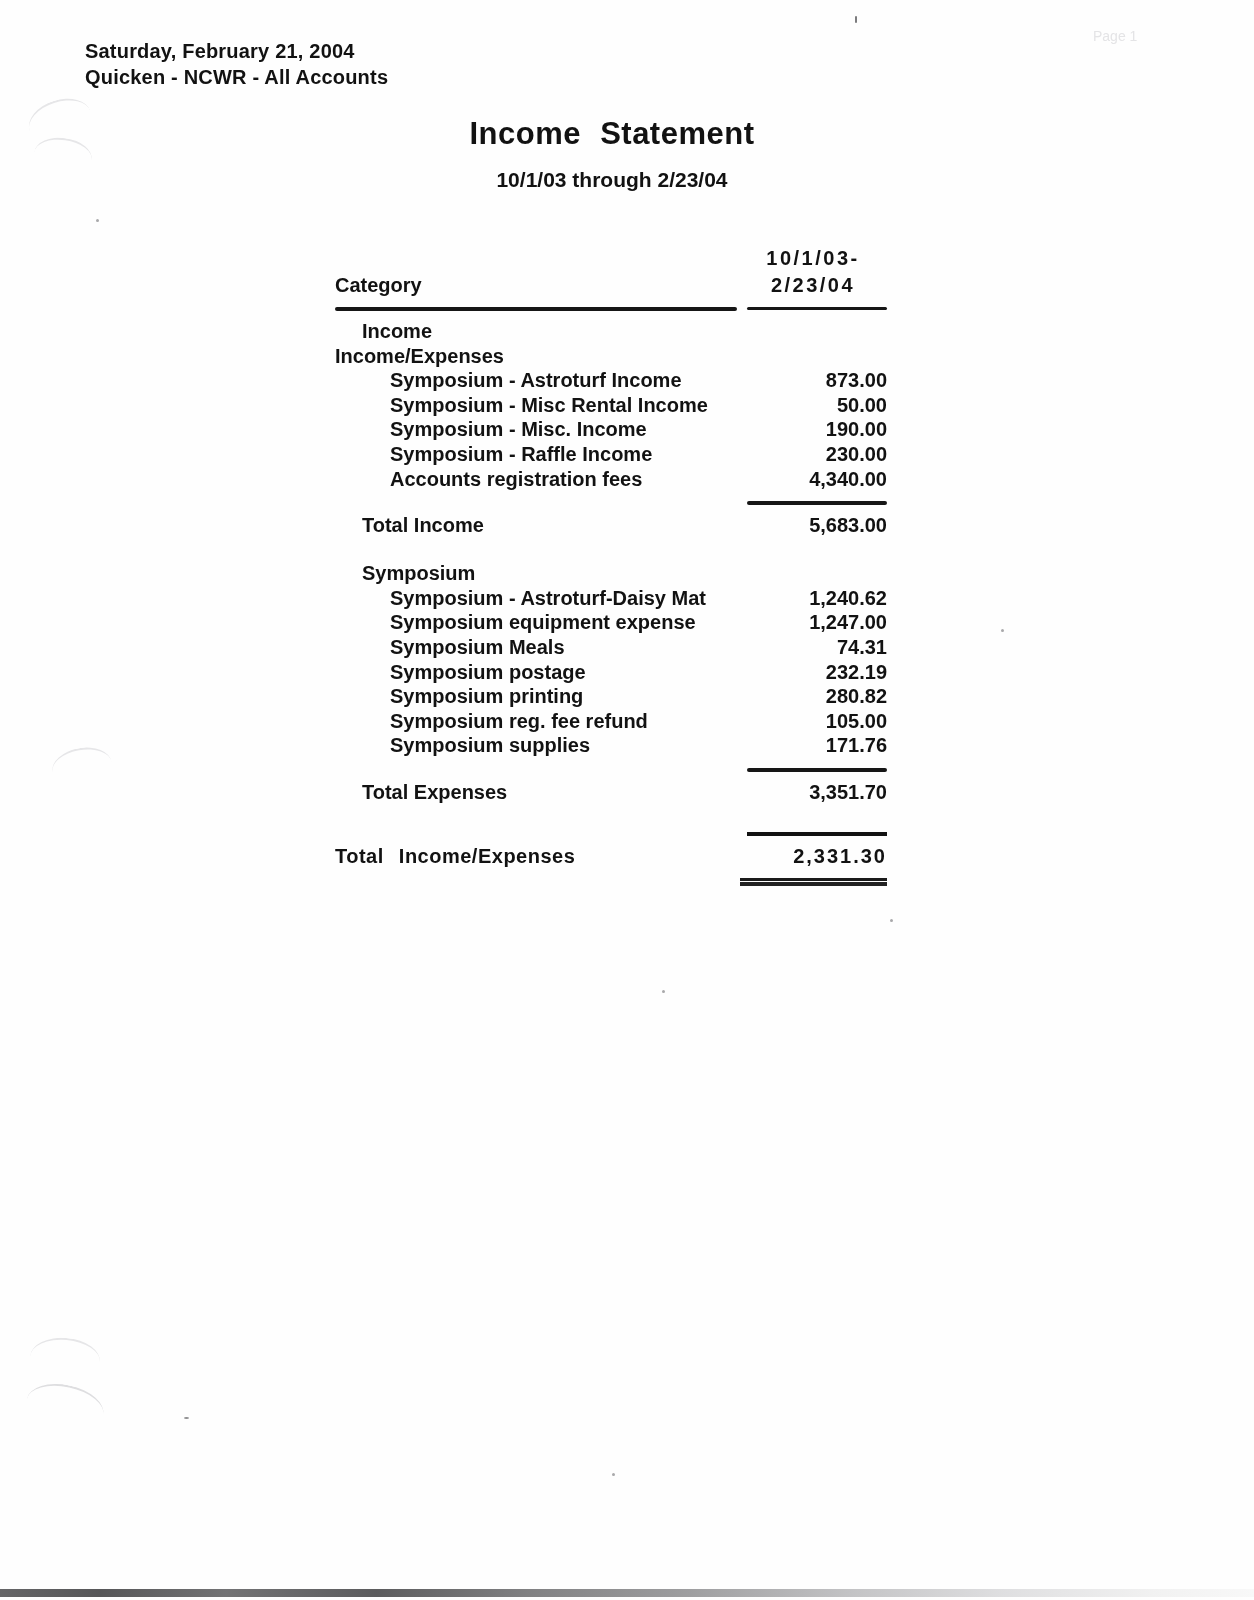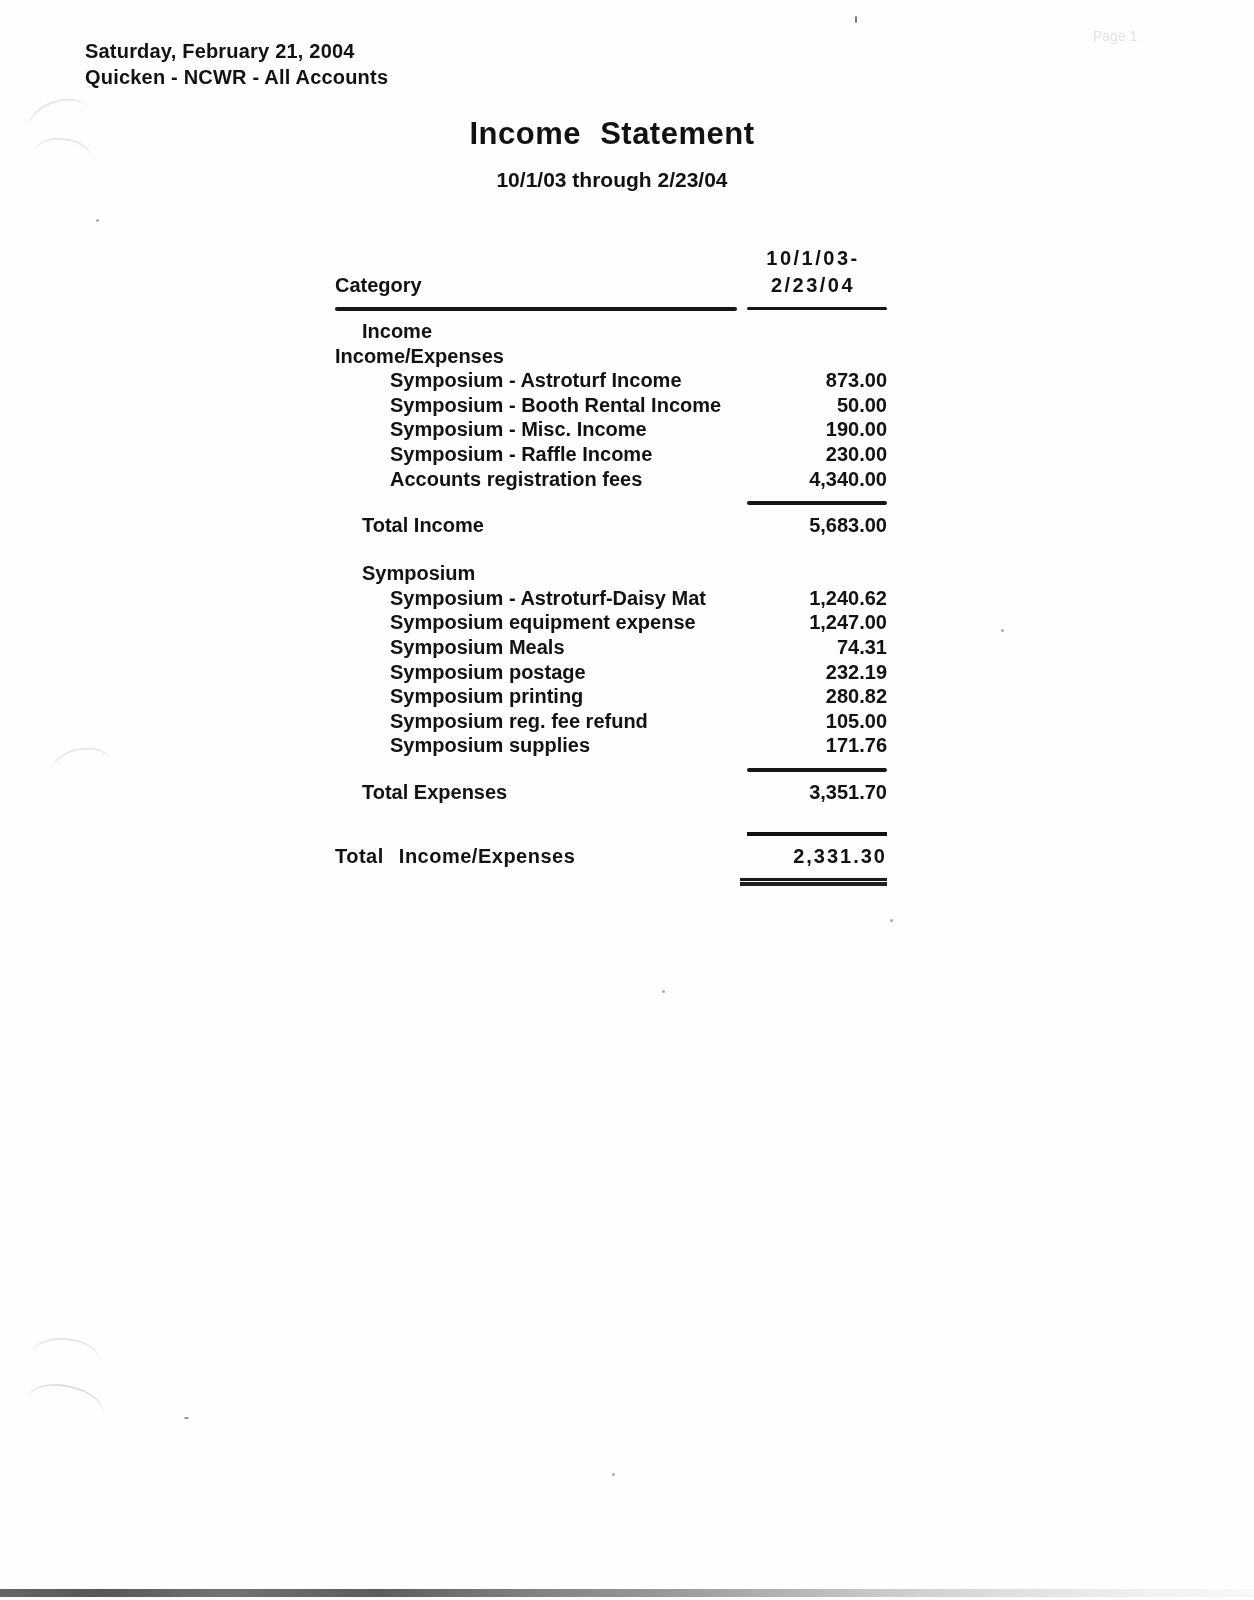--- a/index.html
+++ b/index.html
@@ -144,21 +144,21 @@
 
     <div class="row">
       <div class="lbl ind0">Income/Expenses</div>
     </div>
 
     <div class="row">
       <div class="lbl ind2">Symposium - Astroturf Income</div>
       <div class="amt">873.00</div>
     </div>
     <div class="row">
-      <div class="lbl ind2">Symposium - Booth Rental Income</div>
+      <div class="lbl ind2">Symposium - Misc Rental Income</div>
       <div class="amt">50.00</div>
     </div>
     <div class="row">
       <div class="lbl ind2">Symposium - Misc. Income</div>
       <div class="amt">190.00</div>
     </div>
     <div class="row">
       <div class="lbl ind2">Symposium - Raffle Income</div>
       <div class="amt">230.00</div>
     </div>

